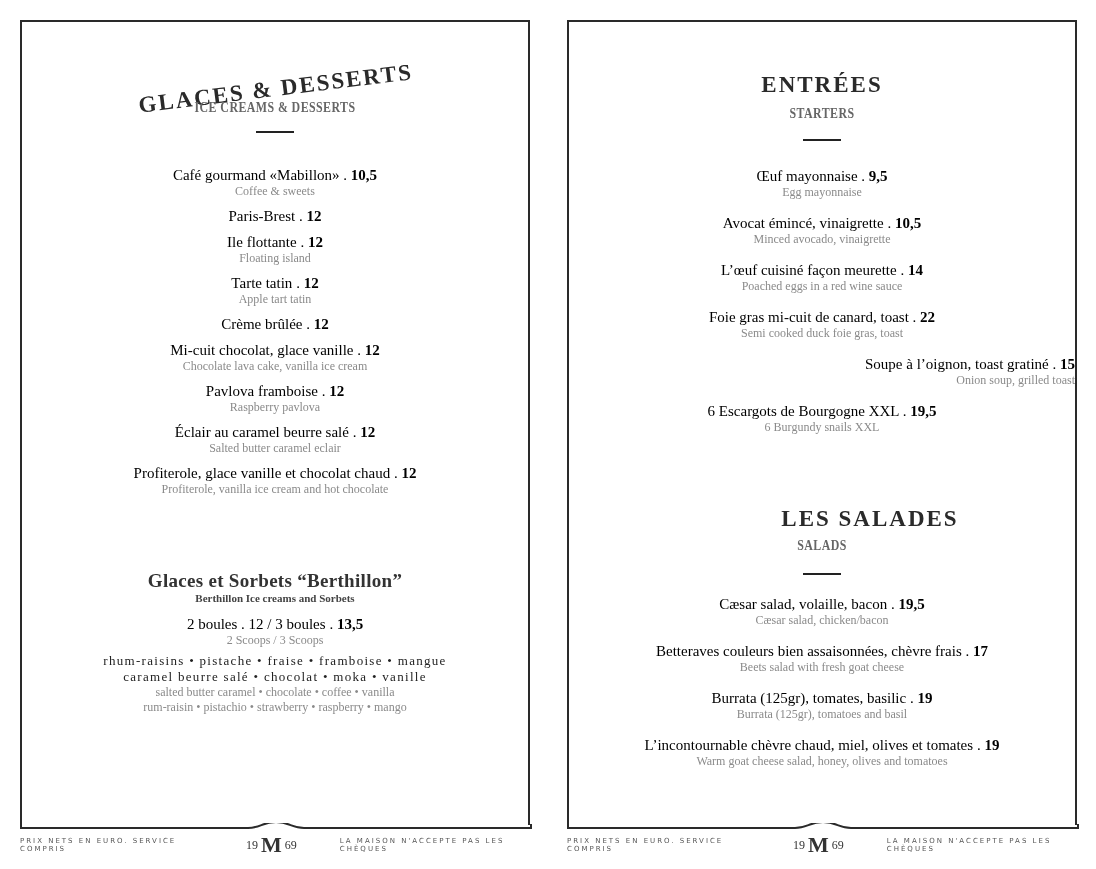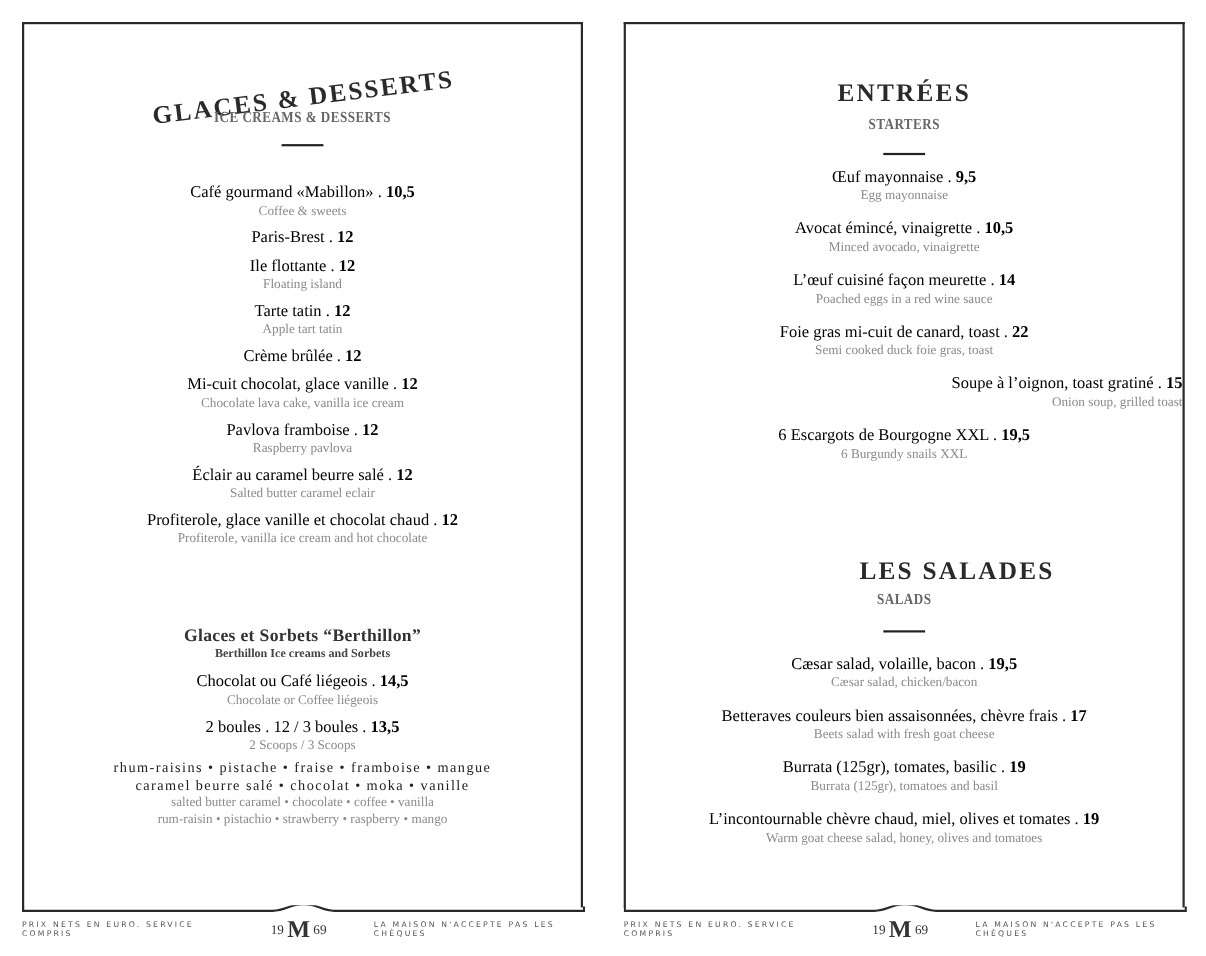--- a/index.html
+++ b/index.html
@@ -20,21 +20,21 @@
 
   .center { position:absolute; left:0; width:100%; text-align:center; }
   .arc-title { font-family:"Liberation Serif", serif; font-weight:bold; letter-spacing:2px; color:#2a2a2a; font-size:23px; }
   .arc-title span { display:inline-block; }
   .sub-title { font-family:"Liberation Serif", serif; font-size:14px; letter-spacing:0.5px; color:#666; font-weight:bold; transform:scaleX(0.85); }
   .rule { width:38px; height:1.5px; background:#222; margin:0 auto; }
   .item-name { font-family:"Liberation Serif", serif; font-size:15px; color:#000000; line-height:17px; }
   .item-name .price { font-weight:bold; }
   .item-desc { font-family:"Liberation Serif", serif; font-size:12px; color:#8a8a8a; line-height:15px; }
   .item { margin-bottom:9px; }
-  .section-h2 { font-family:"Liberation Serif", serif; font-size:16px; font-weight:bold; color:#333; letter-spacing:0.3px; }
+  .section-h2 { font-family:"Liberation Serif", serif; font-size:19px; font-weight:bold; color:#333; letter-spacing:0.3px; }
   .section-h2-sub { font-family:"Liberation Serif", serif; font-size:11px; font-weight:bold; color:#444; }
   .flavors { font-family:"Liberation Serif", serif; font-size:13px; letter-spacing:1.3px; color:#222; line-height:16px; }
   .flavors-en { font-family:"Liberation Serif", serif; font-size:12px; color:#8a8a8a; line-height:15px; }
 </style>
 </head>
 <body>
 
 <div class="panel left">
   <div class="center" style="top:48px;">
     <div class="arc-title" style="transform:rotate(0deg);">
@@ -79,43 +79,39 @@
     </div>
     <div class="item">
       <div class="item-name"><span>Profiterole, glace vanille et chocolat chaud</span> . <span class="price">12</span></div>
       <div class="item-desc">Profiterole, vanilla ice cream and hot chocolate</div>
     </div>
   </div>
 
   <div class="center" style="top:548px;">
     <div class="section-h2">Glaces et Sorbets “Berthillon”</div>
     <div class="section-h2-sub" style="margin-bottom:12px;">Berthillon Ice creams and Sorbets</div>
-    <div class="item">
-      <div class="item-name"><span>Chocolat ou Café liégeois</span> . <span class="price">14,5</span></div>
-      <div class="item-desc">Chocolate or Coffee liégeois</div>
-    </div>
     <div class="item" style="margin-bottom:5px;">
       <div class="item-name"><span>2 boules . 12 / 3 boules</span> . <span class="price">13,5</span></div>
       <div class="item-desc">2 Scoops / 3 Scoops</div>
     </div>
     <div class="flavors">rhum-raisins • pistache • fraise  • framboise • mangue</div>
     <div class="flavors">caramel beurre salé • chocolat • moka • vanille</div>
     <div class="flavors-en">salted butter caramel • chocolate • coffee • vanilla</div>
     <div class="flavors-en">rum-raisin • pistachio • strawberry • raspberry • mango</div>
   </div>
 </div>
 
 <div class="panel right">
   <div class="center arc-title" style="top:50px;">ENTRÉES</div>
   <div class="center sub-title" style="top:84px;">STARTERS</div>
   <div class="center" style="top:117px;">
       <div class="rule"></div>
     </div>
 
-  <div class="center" style="top:131px;">
+  <div class="center" style="top:146px;">
     <div class="item" style="margin-bottom:15px;">
       <div class="item-name"><span>Œuf mayonnaise</span> . <span class="price">9,5</span></div>
       <div class="item-desc">Egg mayonnaise</div>
     </div>
     <div class="item" style="margin-bottom:15px;">
       <div class="item-name"><span>Avocat émincé, vinaigrette</span> . <span class="price">10,5</span></div>
       <div class="item-desc">Minced avocado, vinaigrette</div>
     </div>
     <div class="item" style="margin-bottom:15px;">
       <div class="item-name"><span>L’œuf cuisiné façon meurette</span> . <span class="price">14</span></div>

